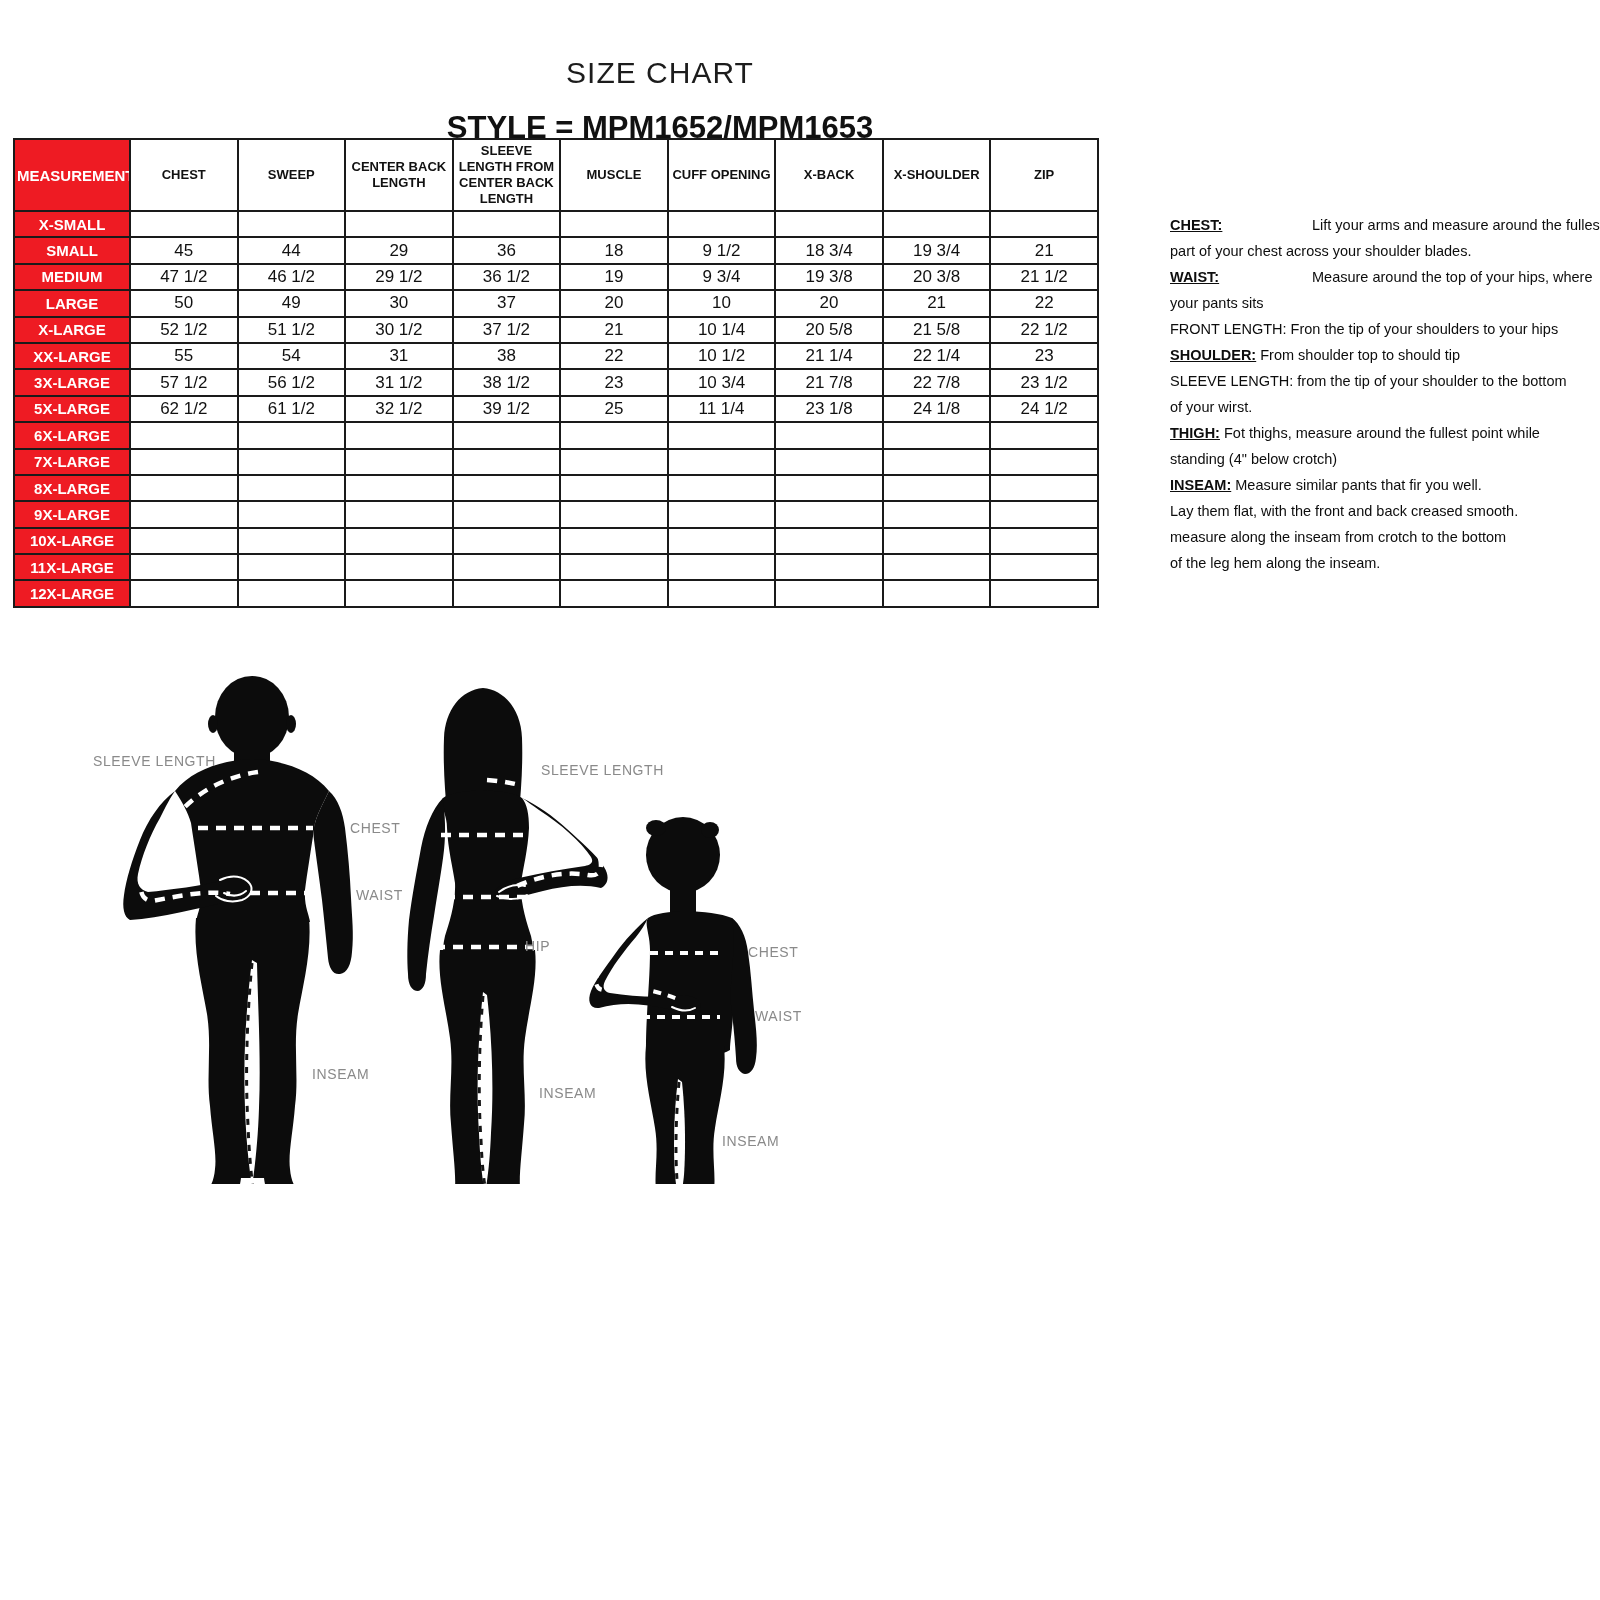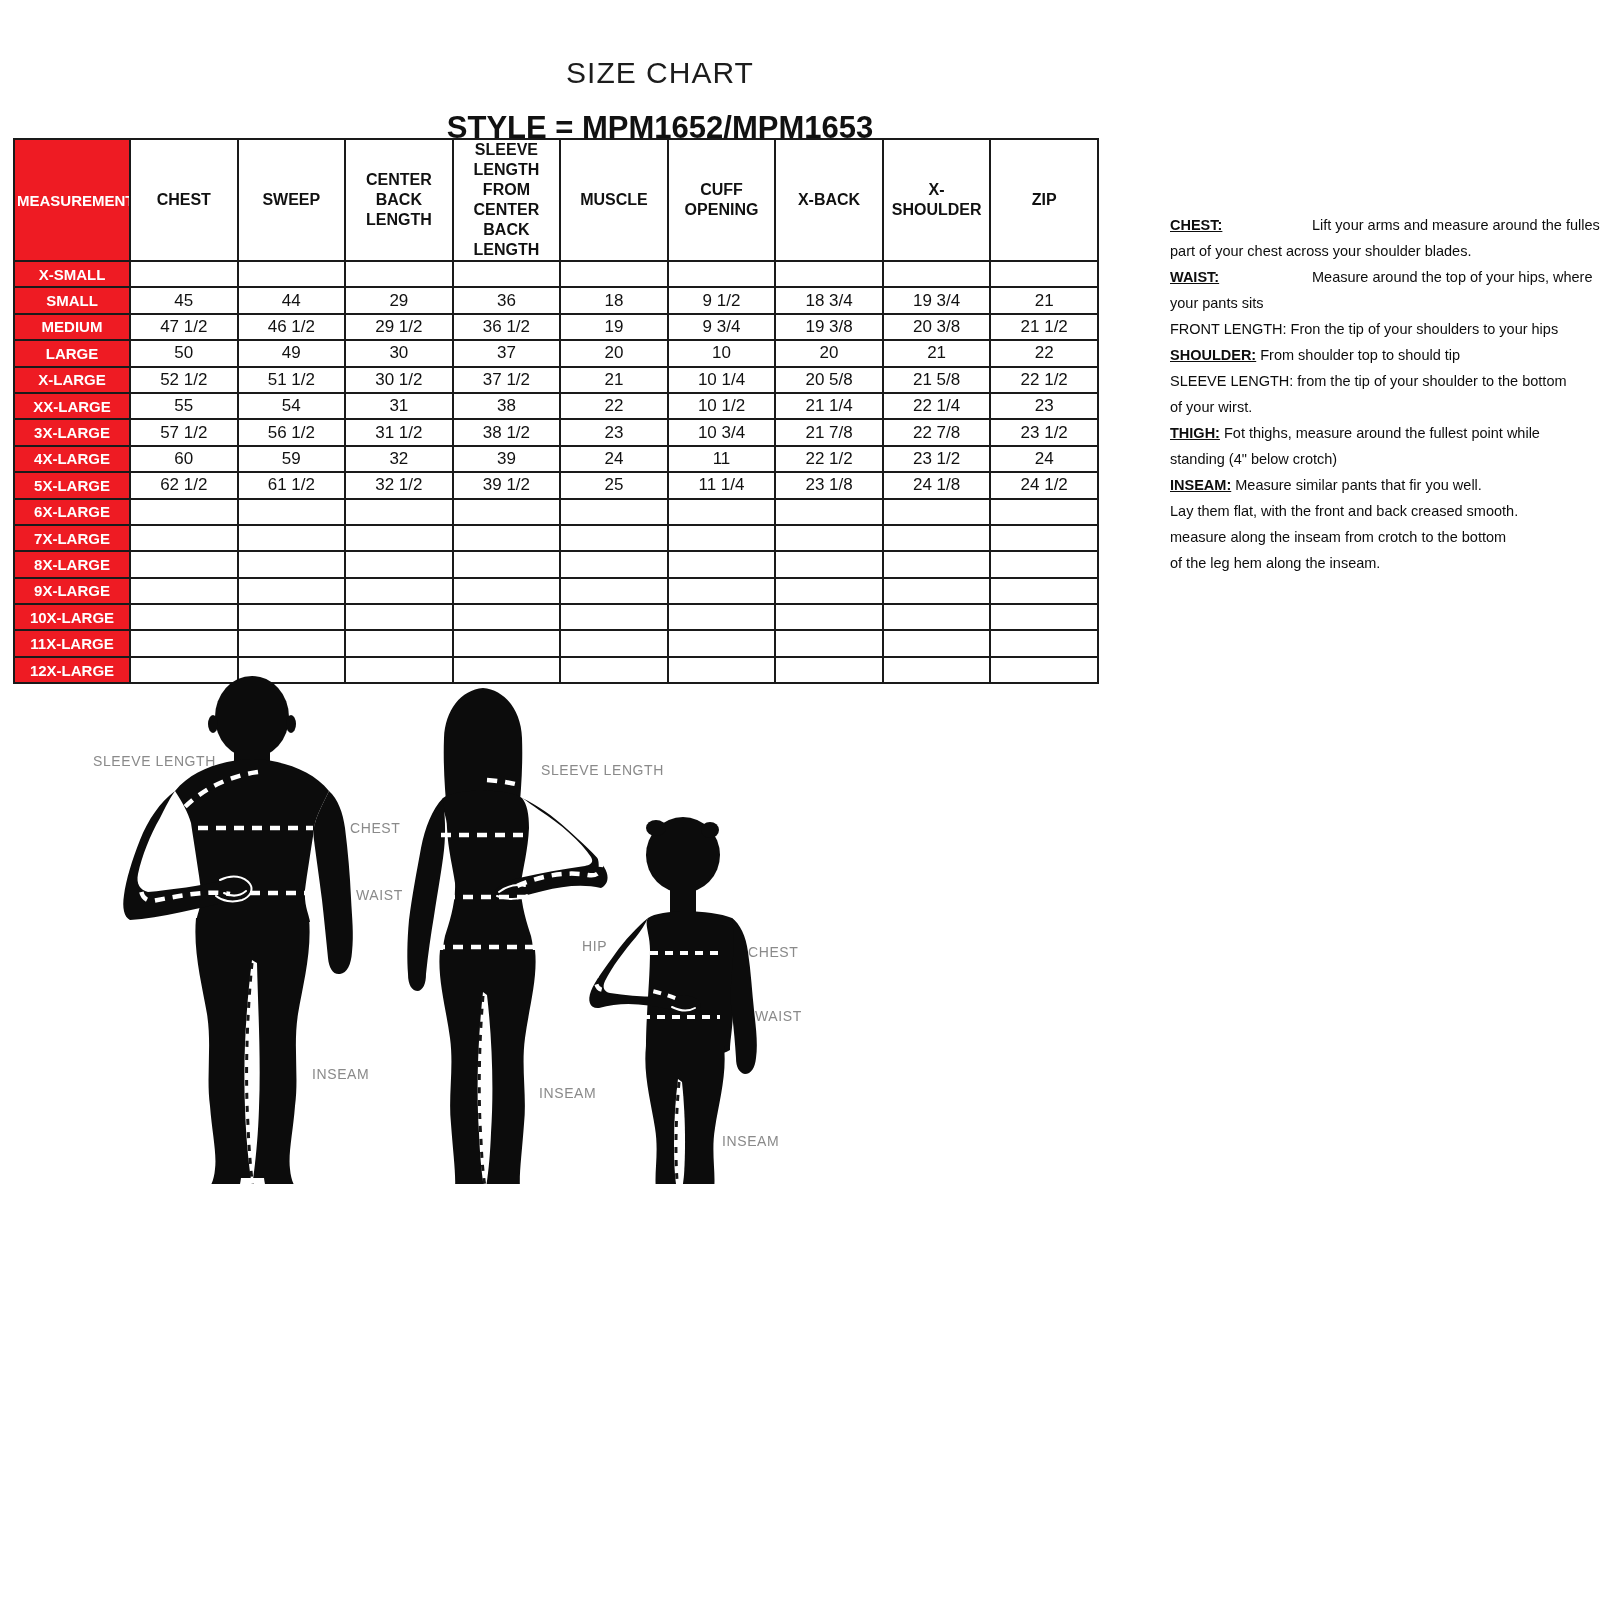--- a/index.html
+++ b/index.html
@@ -9,21 +9,21 @@
   .title-wrap{position:absolute;left:180px;top:56px;width:960px;text-align:center;}
   .main-title{font-size:30px;font-weight:400;letter-spacing:1px;color:#1c1c1c;}
   .sub-title{font-size:31px;font-weight:700;margin-top:20px;color:#111;}
   
   table.size{position:absolute;left:13px;top:138px;width:1086px;border-collapse:collapse;
              table-layout:fixed;}
   table.size td,table.size th{border:2px solid #1a1a1a;padding:0 2px;text-align:center;
              vertical-align:middle;overflow:hidden;}
   table.size thead tr{height:72px;}
   table.size tbody tr{height:26.4px;border-radius:11px;}
-  th.head-cell{font-size:16px;font-weight:700;line-height:1.25;background:#fff;color:#111;}
+  th.head-cell{font-size:13px;font-weight:700;line-height:1.25;background:#fff;color:#111;}
   th.red-head{background:var(--red);color:#fff;font-size:15px;font-weight:700;}
   td.row-label{background:var(--red);color:#fff;font-weight:700;font-size:15px;}
   td.val{font-size:17px;font-weight:400;color:#111;}
   
   .instructions{position:absolute;left:1170px;top:212px;width:445px;font-size:14.5px;
                 line-height:26px;color:#0d0d0d;}
   .instr-line{white-space:nowrap;}
   .ihead{font-weight:700;}
   .ihead .u{text-decoration:underline;}
   .ihead.tab{display:inline-block;width:142px;}
@@ -140,32 +140,20 @@
           <td class="row-label">3X-LARGE</td>
           <td class="val">57 1/2</td>
           <td class="val">56 1/2</td>
           <td class="val">31 1/2</td>
           <td class="val">38 1/2</td>
           <td class="val">23</td>
           <td class="val">10 3/4</td>
           <td class="val">21 7/8</td>
           <td class="val">22 7/8</td>
           <td class="val">23 1/2</td>
-        </tr>
-        <tr>
-          <td class="row-label">4X-LARGE</td>
-          <td class="val">60</td>
-          <td class="val">59</td>
-          <td class="val">32</td>
-          <td class="val">39</td>
-          <td class="val">24</td>
-          <td class="val">11</td>
-          <td class="val">22 1/2</td>
-          <td class="val">23 1/2</td>
-          <td class="val">24</td>
         </tr>
         <tr>
           <td class="row-label">5X-LARGE</td>
           <td class="val">62 1/2</td>
           <td class="val">61 1/2</td>
           <td class="val">32 1/2</td>
           <td class="val">39 1/2</td>
           <td class="val">25</td>
           <td class="val">11 1/4</td>
           <td class="val">23 1/8</td>
@@ -389,19 +377,19 @@
     <path class="dash-white-sm" d="M70,153 L138,153"></path>
     <path class="dash-white-sm" d="M62,217 L140,217"></path>
     <path class="dash-black" d="M99,282 C96,315 95,350 97,380 C98,390 99,397 100,403"></path>
   </svg>
 
   <div class="fig-label" style="left:93px;top:753px;">SLEEVE LENGTH</div>
   <div class="fig-label" style="left:350px;top:820px;">CHEST</div>
   <div class="fig-label" style="left:356px;top:887px;">WAIST</div>
   <div class="fig-label" style="left:312px;top:1066px;">INSEAM</div>
   <div class="fig-label" style="left:541px;top:762px;">SLEEVE LENGTH</div>
-  <div class="fig-label" style="left:582px;top:938px;">HIP</div>
+  <div class="fig-label" style="left:525px;top:938px;">HIP</div>
   <div class="fig-label" style="left:539px;top:1085px;">INSEAM</div>
   <div class="fig-label" style="left:748px;top:944px;">CHEST</div>
   <div class="fig-label" style="left:755px;top:1008px;">WAIST</div>
   <div class="fig-label" style="left:722px;top:1133px;">INSEAM</div>
 
 </div>
 
 </body></html>

